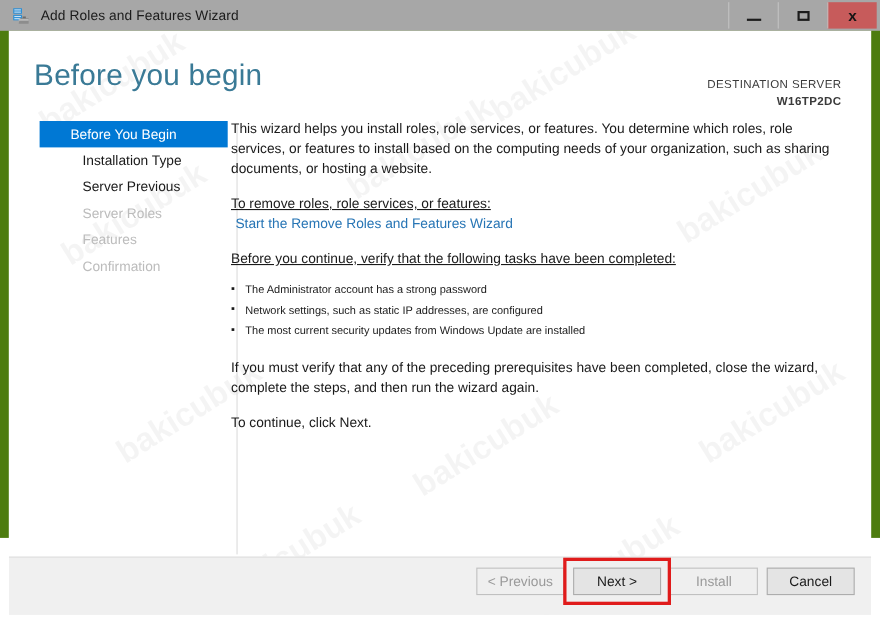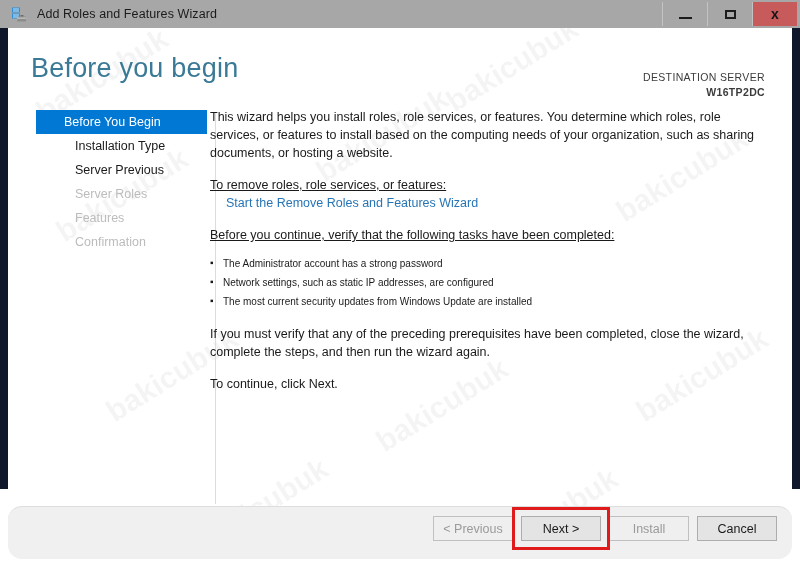--- a/index.html
+++ b/index.html
@@ -14,21 +14,21 @@
     font-family: "Liberation Sans", sans-serif;
     -webkit-font-smoothing: antialiased;
   }
 
   
   #window {
     position: absolute;
     left: 0; top: 0;
     width: 800px;
     height: 489px;
-    background: #0f172a;
+    background: #4d7c0f;
     box-sizing: border-box;
   }
 
   
   #titlebar {
     position: absolute;
     left: 0; top: 0;
     width: 800px;
     height: 28px;
     background: #a7a7a7;
@@ -188,21 +188,21 @@
     margin: 0 0 14px 0;
   }
   .para.tight {
     margin-bottom: 0;
     text-decoration: underline;
   }
   .link {
     font-size: 12.5px;
     color: #2775b5;
     line-height: 18px;
-    margin: 0 0 14px 16px;
+    margin: 0 0 14px 4px;
     cursor: pointer;
   }
   .bullets {
     margin: 0 0 14px 0;
     padding: 0;
     list-style: none;
   }
   .bullets li {
     font-size: 10px;
     color: #1a1a1a;
@@ -244,21 +244,20 @@
 
   
   #footer {
     position: absolute;
     left: 0;
     bottom: 0;
     width: 784px;
     height: 52px;
     background: #f0f0f0;
     border-top: 1px solid #dedede;
-    border-radius: 14px;
   }
   #footer-buttons {
     position: absolute;
     right: 15px;
     top: 9px;
     display: flex;
     gap: 8px;
   }
   .btn {
     width: 80px;

